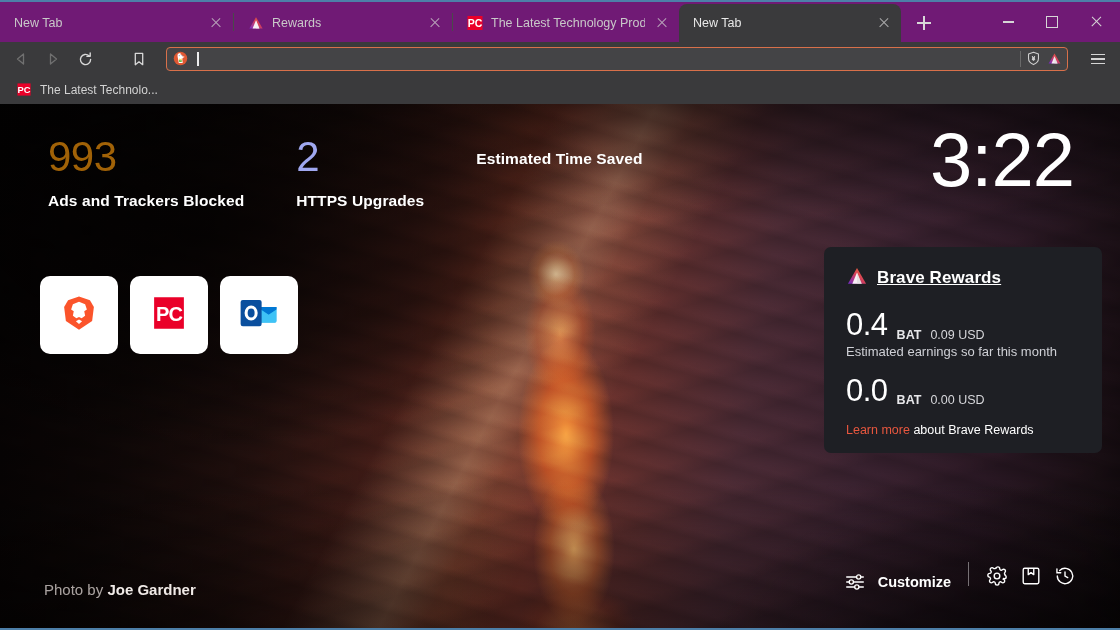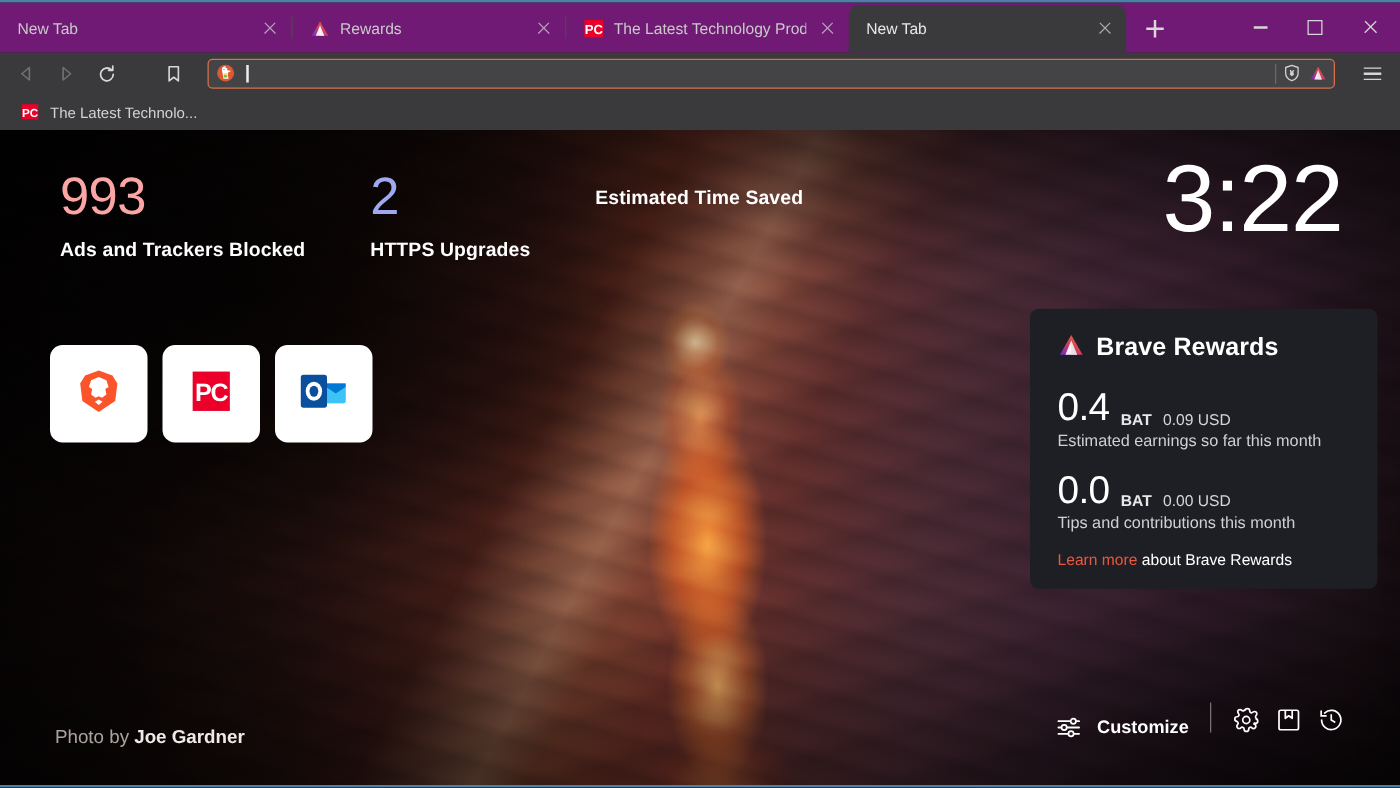--- a/index.html
+++ b/index.html
@@ -316,21 +316,21 @@
     background: #1e1f24;
     border-radius: 7px;
     padding: 18px 20px 16px 22px;
     z-index: 3;
     color: #fff;
   }
   #rewards-head {
     display: flex; align-items: center; gap: 9px;
     margin-bottom: 18px;
   }
-  #rewards-title { font-size: 20px; font-weight: 700; letter-spacing: .1px; }
+  #rewards-title { font-size: 17px; font-weight: 700; letter-spacing: .1px; text-decoration: underline; }
   .rw-block { margin-bottom: 16px; }
   .rw-amount-row { display: flex; align-items: flex-end; gap: 9px; }
   .rw-amount { font-size: 31px; font-weight: 300; line-height: 1.05; letter-spacing: -.5px; }
   .rw-bat { font-size: 12.5px; font-weight: 600; color: #e7e7ea; }
   .rw-usd { font-size: 12.5px; font-weight: 400; color: #d6d6da; }
   .rw-desc { font-size: 13px; color: #cfd0d6; margin-top: 2px; }
   #rewards-learn { font-size: 12.5px; color: #ffffff; margin-top: 14px; }
   #rewards-learn .lk { color: #e8573f; }
 
   
@@ -507,21 +507,21 @@
     </div>
   </div>
 
   <div id="ntp">
     <div id="bg"></div>
 
     <div id="stats">
 
       <div class="stat">
         <div class="stat-top">
-          <span class="stat-num" style="color:#fca5a5">993</span>
+          <span class="stat-num" style="color:#a16207">993</span>
         </div>
         <div class="stat-label">Ads and Trackers Blocked</div>
       </div>
 
       <div class="stat">
         <div class="stat-top">
           <span class="stat-num" style="color:#a0a8f0">2</span>
         </div>
         <div class="stat-label">HTTPS Upgrades</div>
       </div>
@@ -593,21 +593,20 @@
         </div>
         <div class="rw-desc">Estimated earnings so far this month</div>
       </div>
 
       <div class="rw-block">
         <div class="rw-amount-row">
           <span class="rw-amount">0.0</span>
           <span class="rw-bat">BAT</span>
           <span class="rw-usd">0.00 USD</span>
         </div>
-        <div class="rw-desc">Tips and contributions this month</div>
       </div>
 
       <div id="rewards-learn">
         <span class="lk">Learn more</span><span> about Brave Rewards</span>
       </div>
     </div>
 
     <div id="photo-credit">
       <span class="by">Photo by </span><span class="who">Joe Gardner</span>
     </div>

